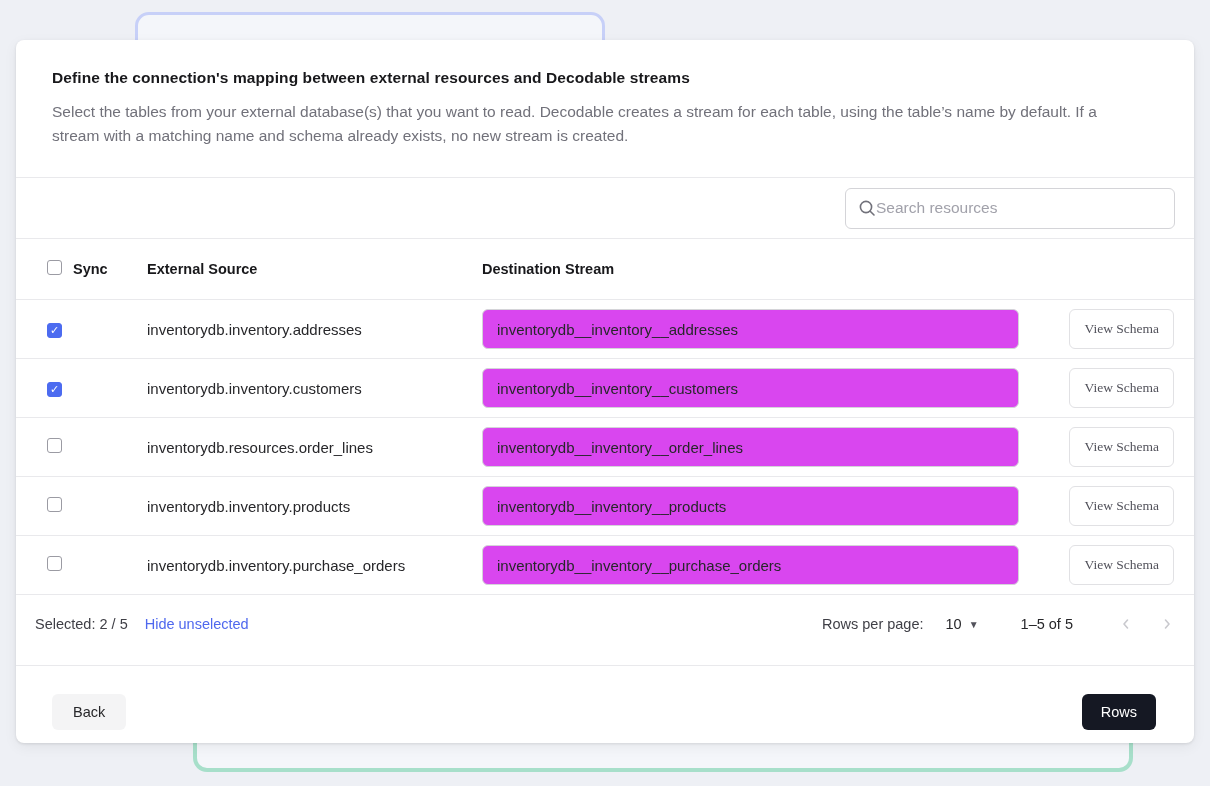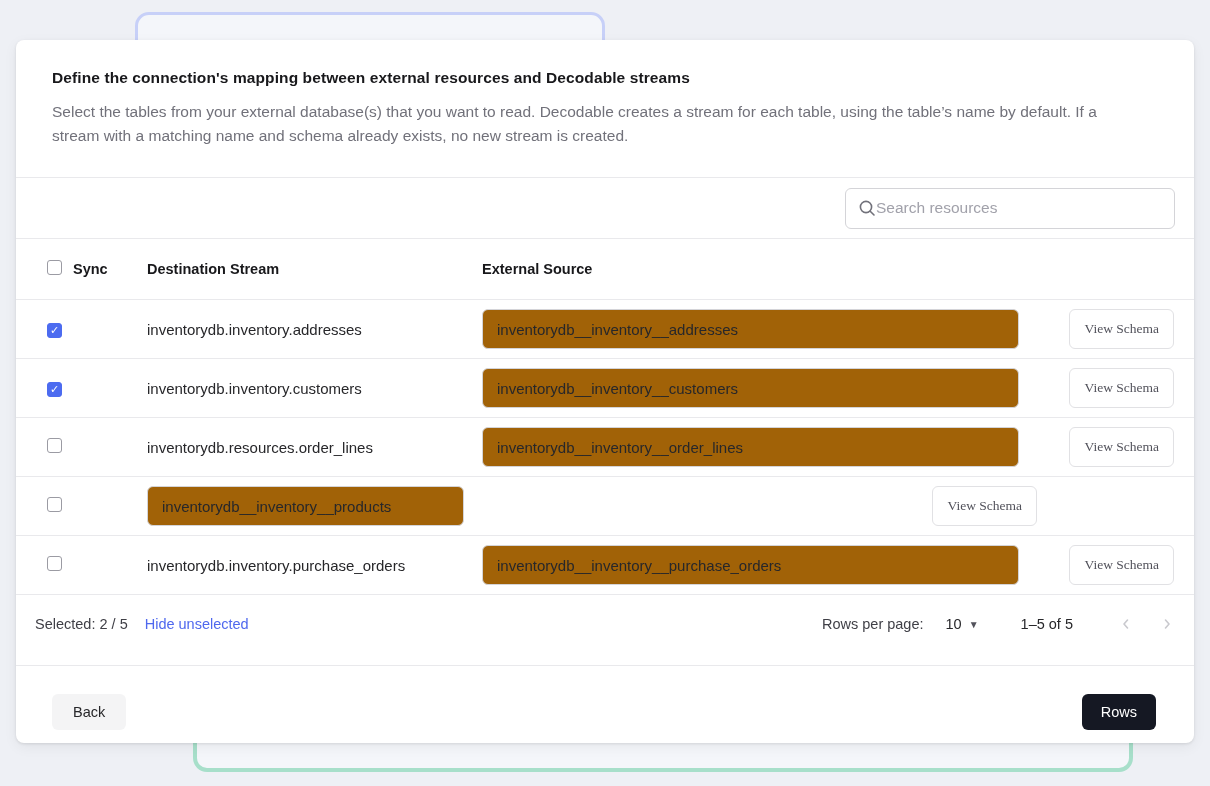--- a/index.html
+++ b/index.html
@@ -50,21 +50,21 @@
     padding:0 20px 0 31px;
     height:59px;
     border-top:1px solid #e9e9ec;
   }
   .thead { height:60px; border-top:none; }
   .th { font-size:14.5px; font-weight:bold; color:#18181b; }
   .cell-source { font-size:15px; color:#27272a; }
   .cell-dest { padding-right:18px; }
   .dest-input {
     width:100%; height:40px; border:1px solid #d4d4d8; border-radius:6px;
-    padding:0 14px; font-size:15px; font-family:inherit; color:#27272a; outline:none; background:#a16207;
+    padding:0 14px; font-size:15px; font-family:inherit; color:#27272a; outline:none; background:#d946ef;
   }
   .cell-action { display:flex; justify-content:flex-end; }
   .schema-btn {
     height:40px; padding:0 14px; background:#fff; border:1px solid #e1e1e4;
     border-radius:6px; font-size:13.5px; font-family:Liberation Serif, serif; color:#52525b; cursor:pointer;
   }
   
   .checkbox {
     width:15px; height:15px; border:1.5px solid #9b9ba3; border-radius:3px;
     background:#fff; display:inline-flex; align-items:center; justify-content:center; cursor:pointer;
@@ -126,22 +126,22 @@
       </svg>
       <input class="search-input" type="text" placeholder="Search resources" style="">
     </div>
   </div>
 
   <div class="divider"></div>
 
   <div class="trow thead">
     <div><span class="checkbox"></span></div>
     <div class="th">Sync</div>
+    <div class="th">External Source</div>
     <div class="th">Destination Stream</div>
-    <div class="th">External Source</div>
     <div></div>
   </div>
 
   <div class="trow">
     <div><span class="checkbox checked"></span></div>
     <div></div>
     <div class="cell-source">inventorydb.inventory.addresses</div>
     <div class="cell-dest"><input class="dest-input" type="text" value="inventorydb__inventory__addresses" style=""></div>
     <div class="cell-action">
         <button class="schema-btn">View Schema</button>
@@ -164,20 +164,21 @@
     <div class="cell-source">inventorydb.resources.order_lines</div>
     <div class="cell-dest"><input class="dest-input" type="text" value="inventorydb__inventory__order_lines" style=""></div>
     <div class="cell-action">
         <button class="schema-btn">View Schema</button>
       </div>
   </div>
 
   <div class="trow">
     <div><span class="checkbox"></span></div>
     <div></div>
+    <div class="cell-source">inventorydb.inventory.products</div>
     <div class="cell-dest"><input class="dest-input" type="text" value="inventorydb__inventory__products" style=""></div>
     <div class="cell-action">
         <button class="schema-btn">View Schema</button>
       </div>
   </div>
 
   <div class="trow">
     <div><span class="checkbox"></span></div>
     <div></div>
     <div class="cell-source">inventorydb.inventory.purchase_orders</div>

